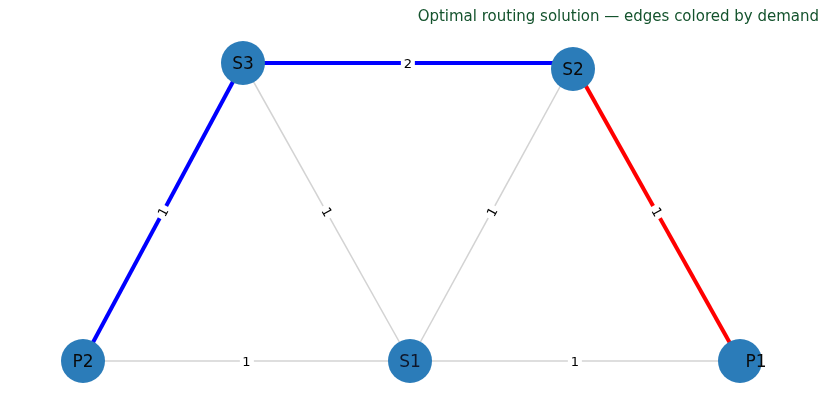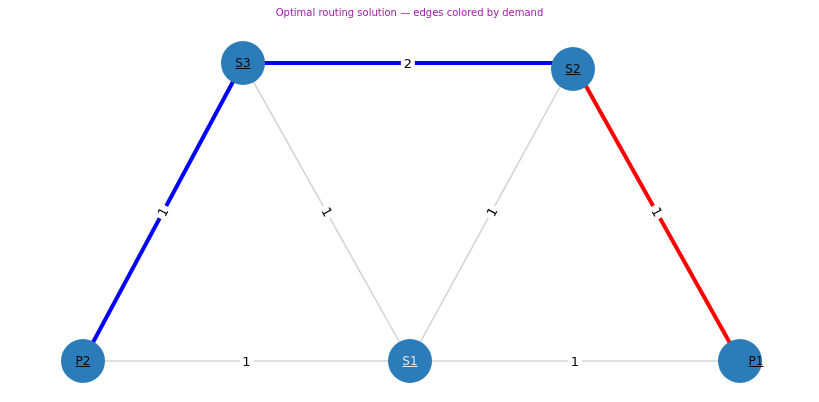--- a/index.html
+++ b/index.html
@@ -13,23 +13,23 @@
     width: 819px;
     height: 402px;
     background: #ffffff;
     overflow: hidden;
   }
   .chart-title {
     position: absolute;
     top: 7px;
     left: 0;
     width: 100%;
-    text-align: center;
-    font-size: 10px;
-    color: #a21caf;
+    text-align: right;
+    font-size: 15px;
+    color: #14532d;
     z-index: 4;
   }
   svg.edges {
     position: absolute;
     top: 0;
     left: 0;
     z-index: 1;
   }
   .edge-label {
     position: absolute;
@@ -43,23 +43,22 @@
   }
   .node {
     position: absolute;
     border-radius: 50%;
     display: flex;
     align-items: center;
     justify-content: center;
     z-index: 3;
   }
   .node span {
-    font-size: 12px;
+    font-size: 17px;
     color: #0a0a0a;
-    text-decoration: underline;
   }
 </style>
 </head>
 <body>
 
 <div class="stage">
   <div class="chart-title">Optimal routing solution — edges colored by demand</div>
   <svg class="edges" width="819" height="402">
       <line x1="83" y1="361" x2="410" y2="361" stroke="#d3d3d3" stroke-width="1.5"></line>
       <line x1="410" y1="361" x2="740" y2="361" stroke="#d3d3d3" stroke-width="1.5"></line>
@@ -80,19 +79,19 @@
       <div class="node" style="left: 221px; top: 41px; width: 44px; height: 44px; background: rgb(43, 124, 185);">
         <span style="color: rgb(10, 10, 10);">S3</span>
       </div>
       <div class="node" style="left: 551px; top: 47px; width: 44px; height: 44px; background: rgb(43, 124, 185);">
         <span style="color: rgb(10, 10, 10);">S2</span>
       </div>
       <div class="node" style="left: 61px; top: 339px; width: 44px; height: 44px; background: rgb(43, 124, 185); text-align: center;">
         <span style="color: rgb(10, 10, 10);">P2</span>
       </div>
       <div class="node" style="left: 388px; top: 339px; width: 44px; height: 44px; background: rgb(43, 124, 185);">
-        <span style="color: #e5e5e5;">S1</span>
+        <span style="color: #0f172a;">S1</span>
       </div>
       <div class="node" style="left: 718px; top: 339px; width: 44px; height: 44px; background: rgb(43, 124, 185);">
         <span style="color: rgb(10, 10, 10); margin-left: 32px;">P1</span>
       </div>
     </div>
 </div>
 
 </body></html>

